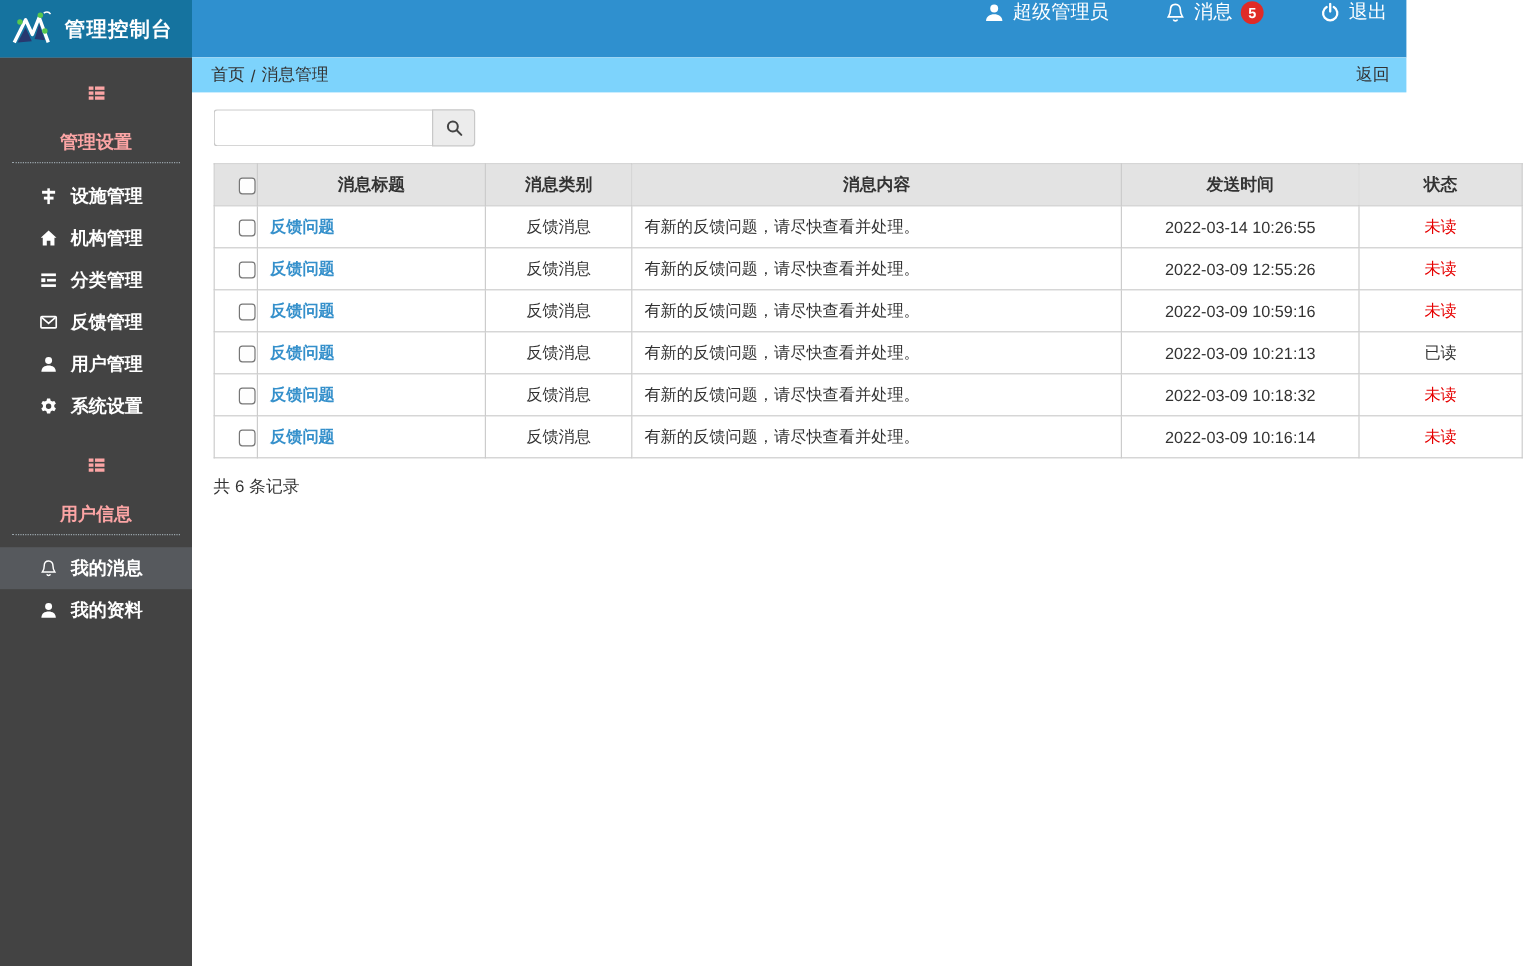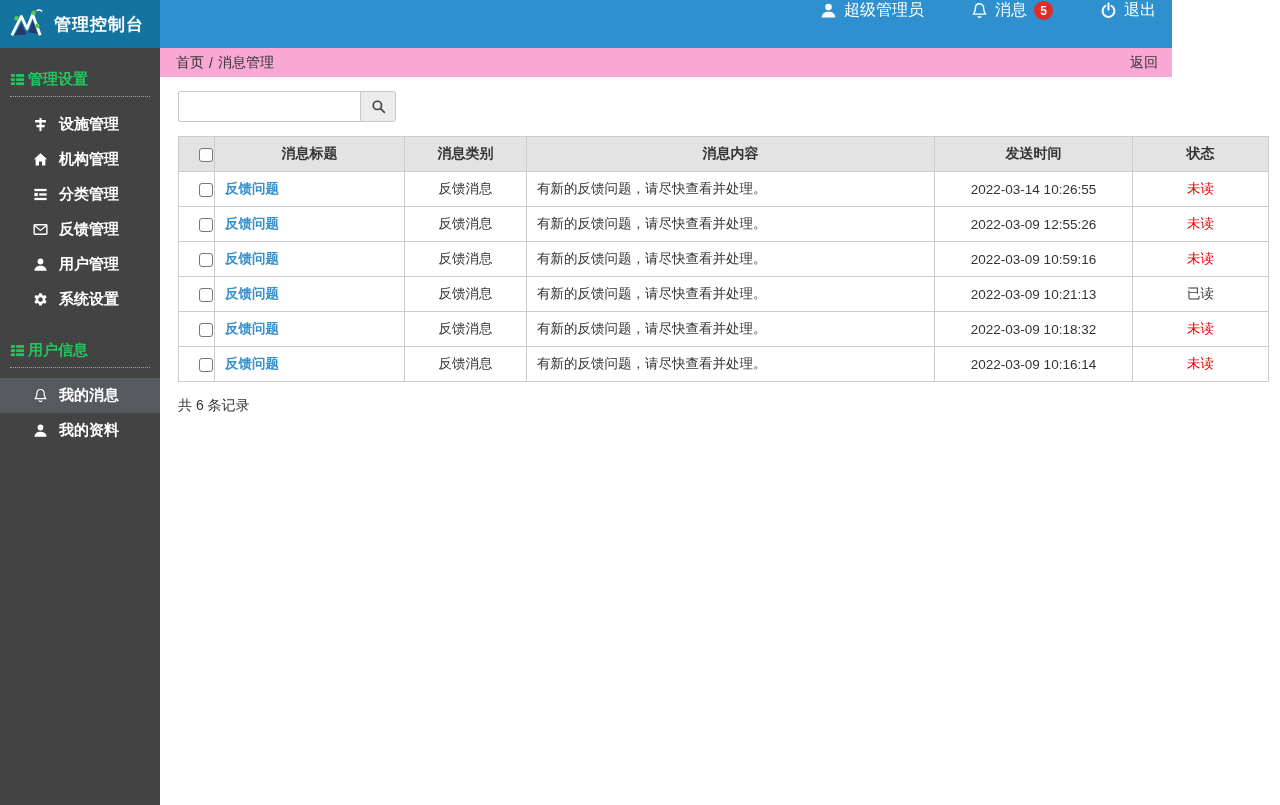--- a/index.html
+++ b/index.html
@@ -31,36 +31,36 @@
     font-size:12px; font-weight:bold;
   }
 
   
   .main { flex:1; display:flex; min-height:0; }
   .sidebar {
     width:160px; flex:0 0 160px; background:#434343; color:#fff;
     padding-top:14px; overflow:hidden;
   }
   .side-header {
-    display:flex; align-items:center; gap:3px; color:#22c55e;
-    font-size:15px; font-weight:bold; padding:8px 10px 7px 10px; white-space:nowrap;
+    display:flex; align-items:center; gap:24px; color:#fca5a5;
+    font-size:15px; font-weight:bold; padding:8px 10px 7px 10px; white-space:nowrap;flex-direction:column;
   }
   .side-header.later { margin-top:16px; }
   .side-divider { border-bottom:1px dotted #9aa5ab; margin:0 10px 10px 10px; }
   .side-item {
     display:flex; align-items:center; gap:11px;
     padding:8px 10px 8px 33px; font-size:15px; font-weight:bold; color:#fff;
     cursor:pointer; white-space:nowrap;
   }
   .side-item.active { background:#56595d; }
   .sicon svg { width:15px; height:15px; display:block; }
 
   .content { flex:1; display:flex; flex-direction:column; background:#fff; min-width:0; }
   .breadcrumb-bar {
-    flex:0 0 29px; height:29px; background:#f9a8d4;
+    flex:0 0 29px; height:29px; background:#7dd3fc;
     display:flex; align-items:center; justify-content:space-between;
     padding:0 14px 0 16px; font-size:14px; color:#333;
   }
   .crumbs { display:flex; gap:5px; align-items:center; }
   .crumb-home, .back-link { cursor:pointer; color:#333; text-decoration:none; }
 
   .content-inner { padding:14px 12px 0 18px; }
 
   
   .toolbar { display:flex; justify-content:space-between; align-items:center; margin-bottom:14px; }

